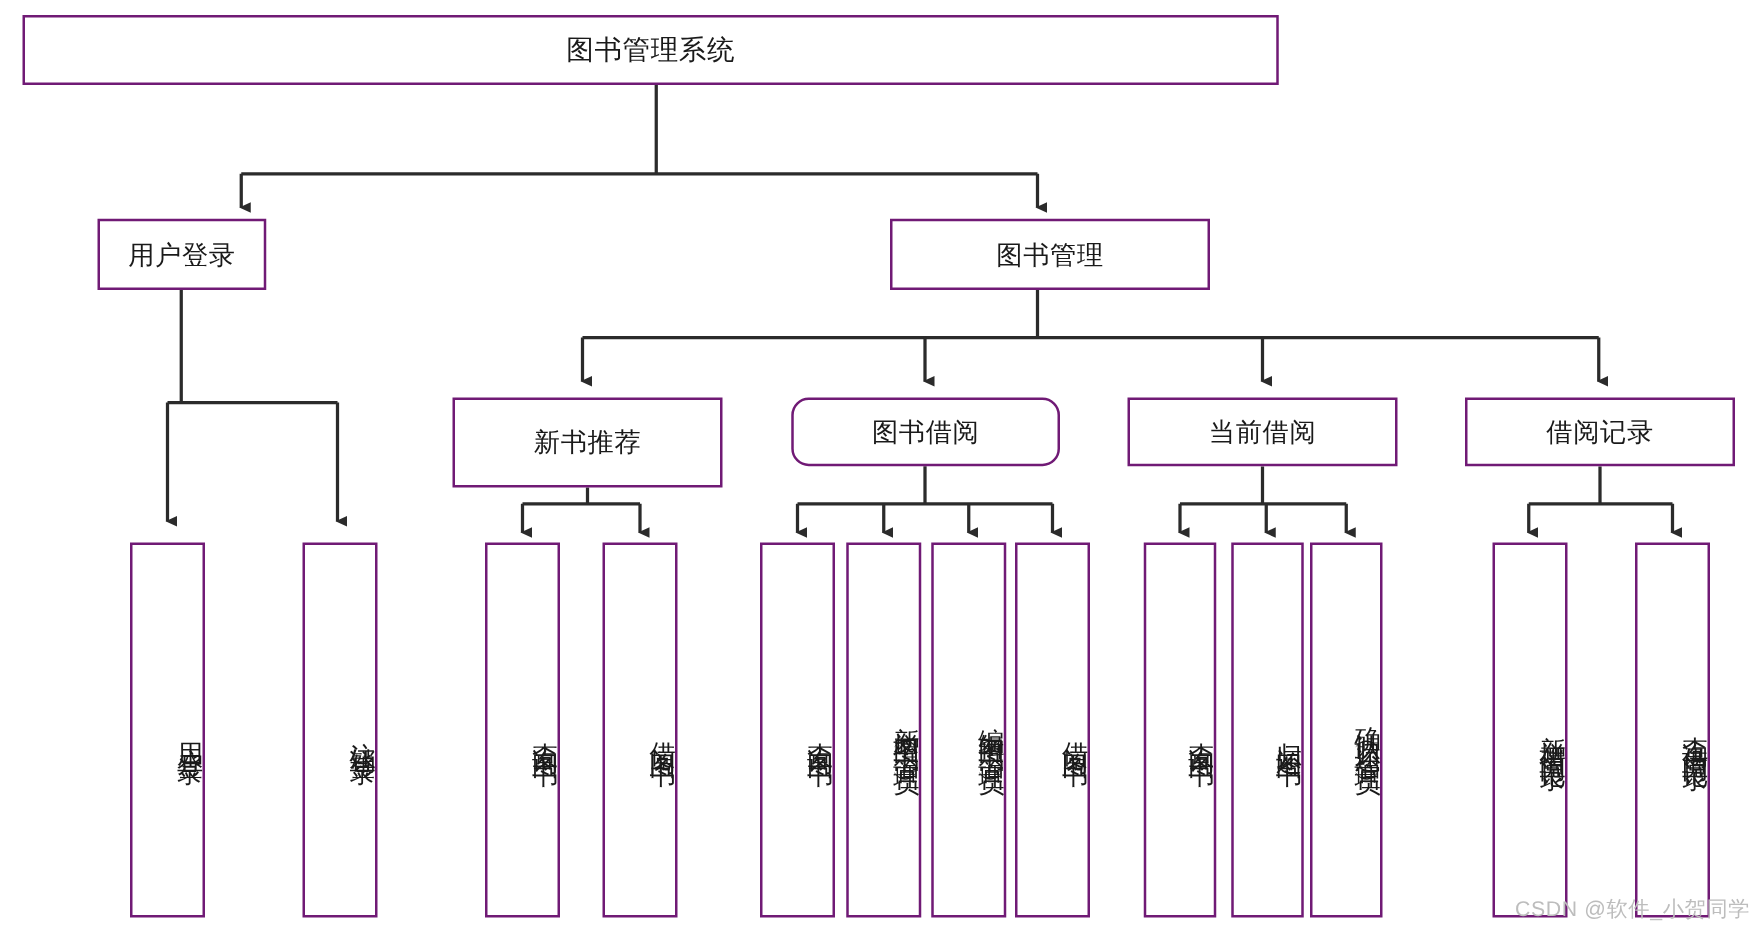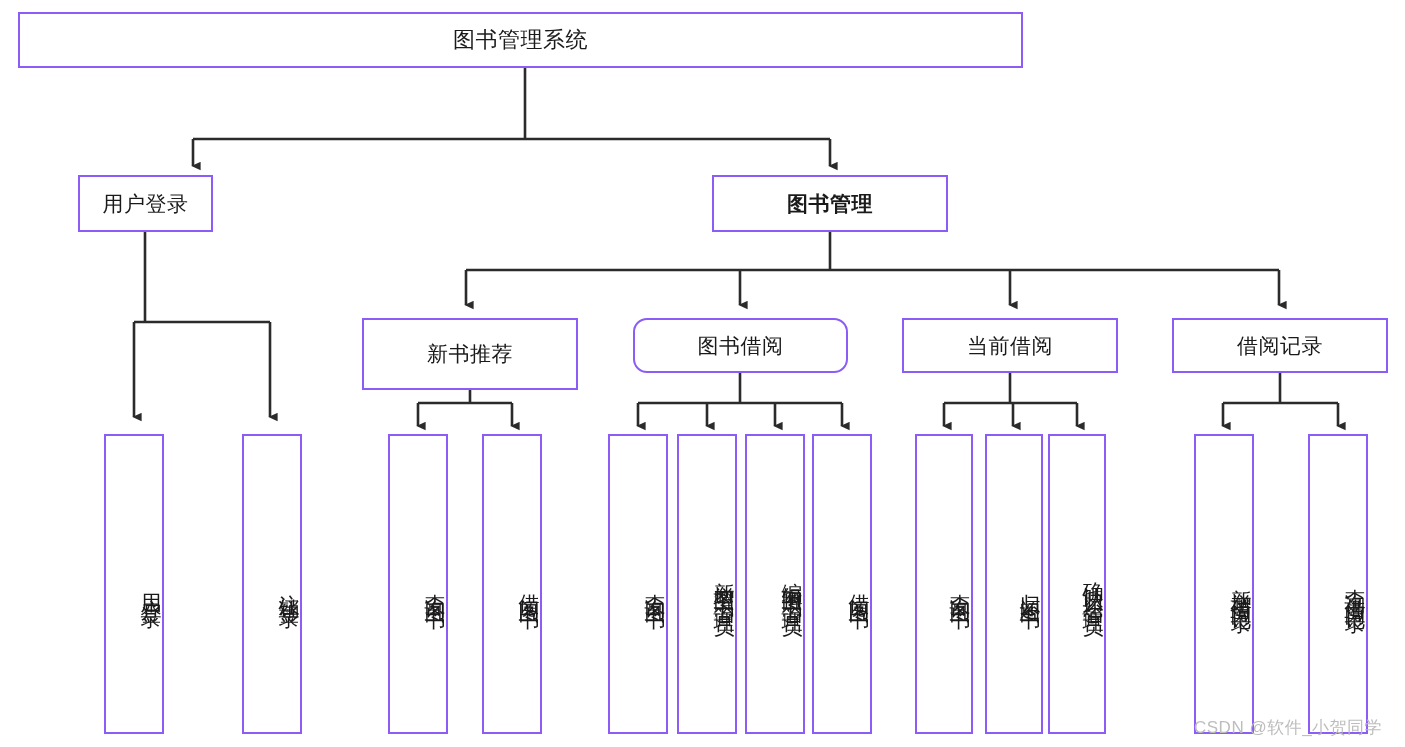--- a/index.html
+++ b/index.html
@@ -21,21 +21,21 @@
     position: absolute;
     left: 0;
     top: 0;
     width: 1405px;
     height: 747px;
     pointer-events: none;
   }
   .node {
     position: absolute;
     box-sizing: border-box;
-    border: 2px solid #8b5cf6;
+    border: 2px solid #701a75;
     background: #ffffff;
     display: flex;
     align-items: center;
     justify-content: center;
     color: #1a1a1a;
   }
   .node.horiz {
     font-size: 21px;
     letter-spacing: 0.5px;
   }
@@ -56,20 +56,21 @@
   }
   .node.root {
     font-size: 22px;
   }
   .watermark {
     position: absolute;
     font-size: 17px;
     color: #bdbdbd;
     white-space: nowrap;
     letter-spacing: 0.5px;
+    margin-left: 18px;
   }
 </style>
 </head>
 <body>
 
 <div id="canvas">
 
   <svg class="wires" viewBox="0 0 1405 747" xmlns="http://www.w3.org/2000/svg">
     <defs>
       <marker id="arrowhead" markerWidth="10" markerHeight="10" refX="4.2" refY="7.6" orient="auto" markerUnits="userSpaceOnUse">
@@ -121,21 +122,21 @@
     </g>
   </svg>
 
   <div class="node horiz root" style="left:18px; top:12px; width:1005px; height:56px;">
     <span>图书管理系统</span>
   </div>
 
   <div class="node horiz" style="left:78px; top:175px; width:135px; height:57px;">
     <span>用户登录</span>
   </div>
-  <div class="node horiz" style="left:712px; top:175px; width:236px; height:57px;font-weight:bold;">
+  <div class="node horiz" style="left:712px; top:175px; width:256px; height:57px;">
     <span>图书管理</span>
   </div>
 
   <div class="node horiz" style="left:362px; top:318px; width:216px; height:72px;">
     <span>新书推荐</span>
   </div>
   <div class="node horiz" style="left:633px; top:318px; width:215px; height:55px;border-radius:14px;">
     <span>图书借阅</span>
   </div>
   <div class="node horiz" style="left:1172px; top:318px; width:216px; height:55px;">

